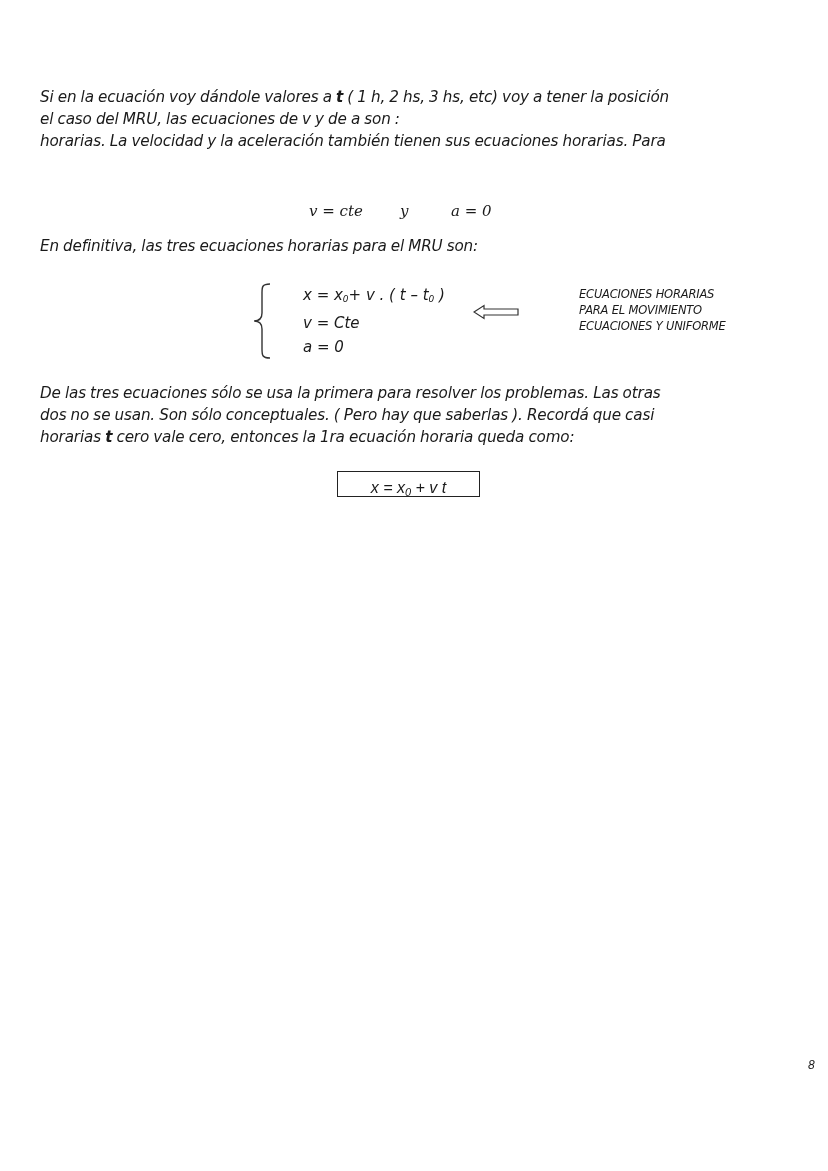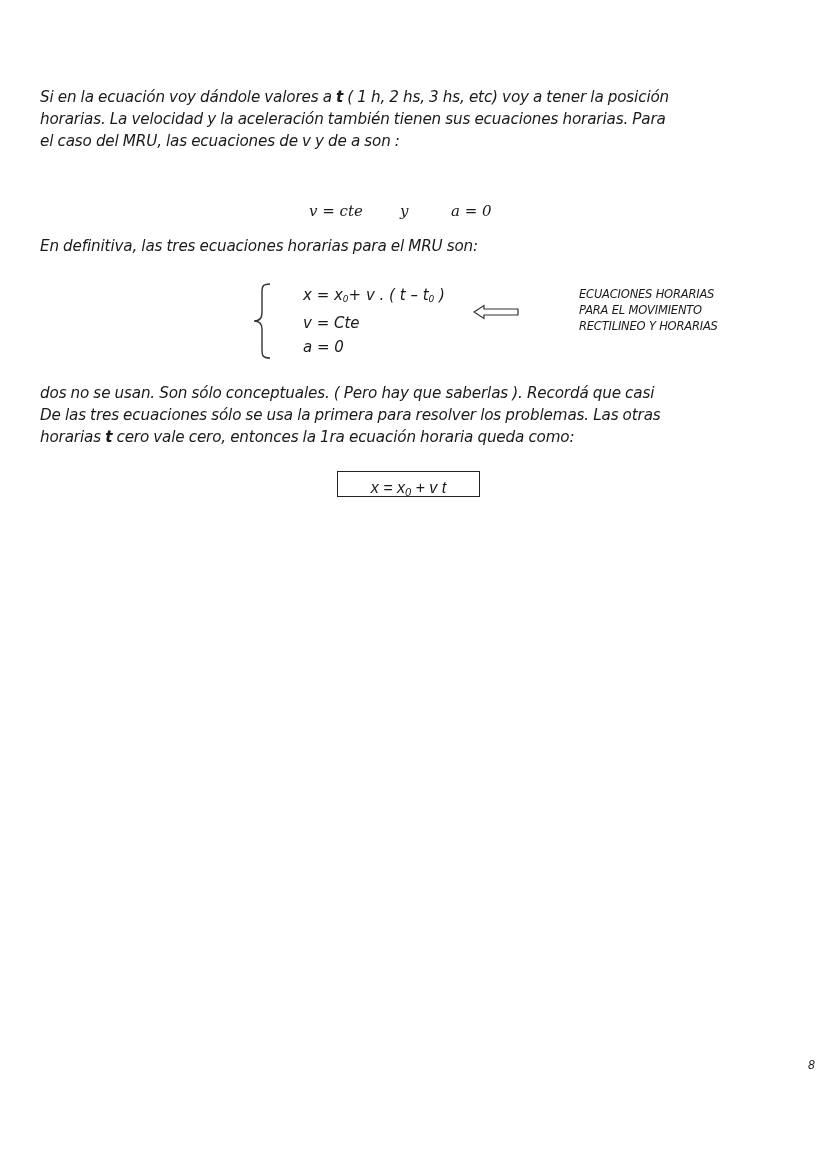--- a/index.html
+++ b/index.html
@@ -109,22 +109,22 @@
       line-height: 16px;
     }
   </style>
 </head>
 <body>
 
 <div class="page">
 
   <div class="para" style="top: 86px;">
     <span class="line"><span>Si en la ecuación voy dándole valores a </span><b>t</b><span> ( 1 h, 2 hs, 3 hs, etc) voy a tener la posición</span></span>
+    <span class="line">el caso del MRU, las ecuaciones de v y de a son :</span>
     <span class="line">horarias. La velocidad y la aceleración también tienen sus ecuaciones horarias. Para</span>
-    <span class="line">el caso del MRU, las ecuaciones de v y de a son :</span>
   </div>
 
   <div>
     <span class="formula-serif" style="left: 309px; top: 201px;">v = cte</span>
     <span class="formula-serif" style="left: 400px; top: 201px;">y</span>
     <span class="formula-serif" style="left: 451px; top: 201px;">a = 0</span>
   </div>
 
   <div class="para" style="top: 235px;">
     <span class="line">En definitiva, las tres ecuaciones horarias para el MRU son:</span>
@@ -141,26 +141,26 @@
     </div>
   </div>
 
   <svg class="arrow" viewBox="0 0 46 16">
     <path d="M1 8 L11 1.5 L11 5 L45 5 L45 11 L11 11 L11 14.5 Z" fill="#fff" stroke="#333" stroke-width="1.2" stroke-linejoin="miter"></path>
   </svg>
 
   <div class="caption">
     <span class="cline">ECUACIONES HORARIAS</span>
     <span class="cline">PARA EL MOVIMIENTO</span>
-    <span class="cline">RECTILINEO Y HORARIAS</span>
+    <span class="cline">ECUACIONES Y UNIFORME</span>
   </div>
 
   <div class="para" style="top: 382px;">
+    <span class="line">De las tres ecuaciones sólo se usa la primera para resolver los problemas. Las otras</span>
     <span class="line">dos no se usan. Son sólo conceptuales. ( Pero hay que saberlas ). Recordá que casi</span>
-    <span class="line">De las tres ecuaciones sólo se usa la primera para resolver los problemas. Las otras</span>
     <span class="line"><span>horarias </span><b>t</b><span> cero vale cero, entonces la 1ra ecuación horaria queda como:</span></span>
   </div>
 
   <div class="boxed">
     <span>x = x</span><sub>0</sub><span> + v t</span>
   </div>
 
   <div class="page-number">8</div>
 
 </div>

